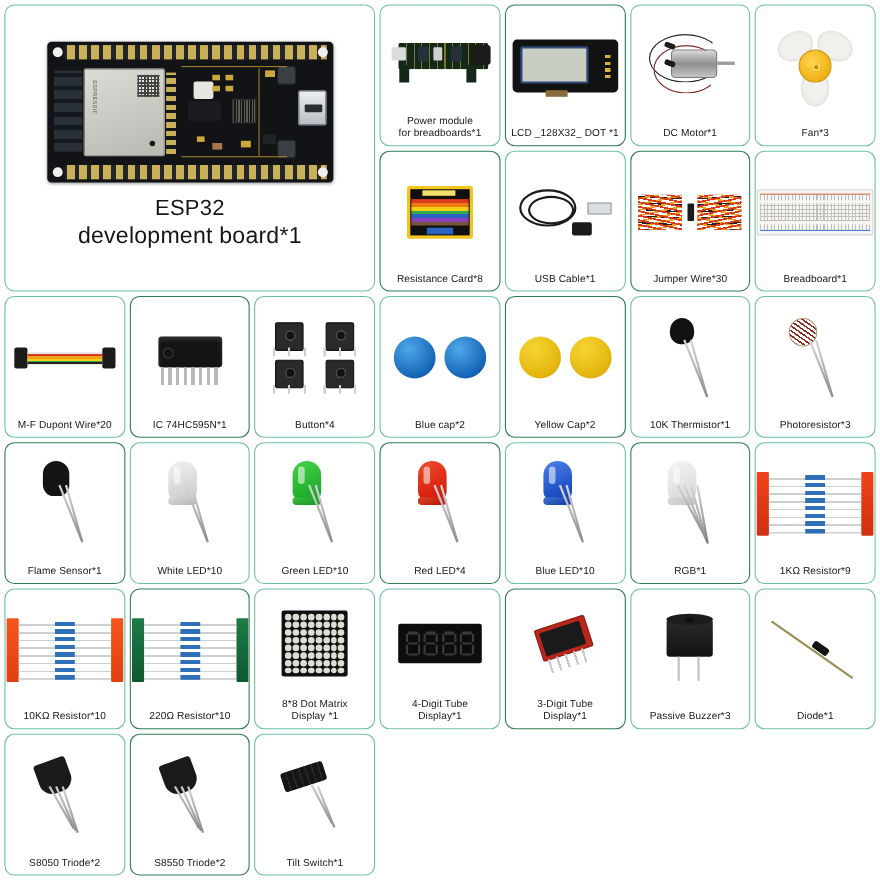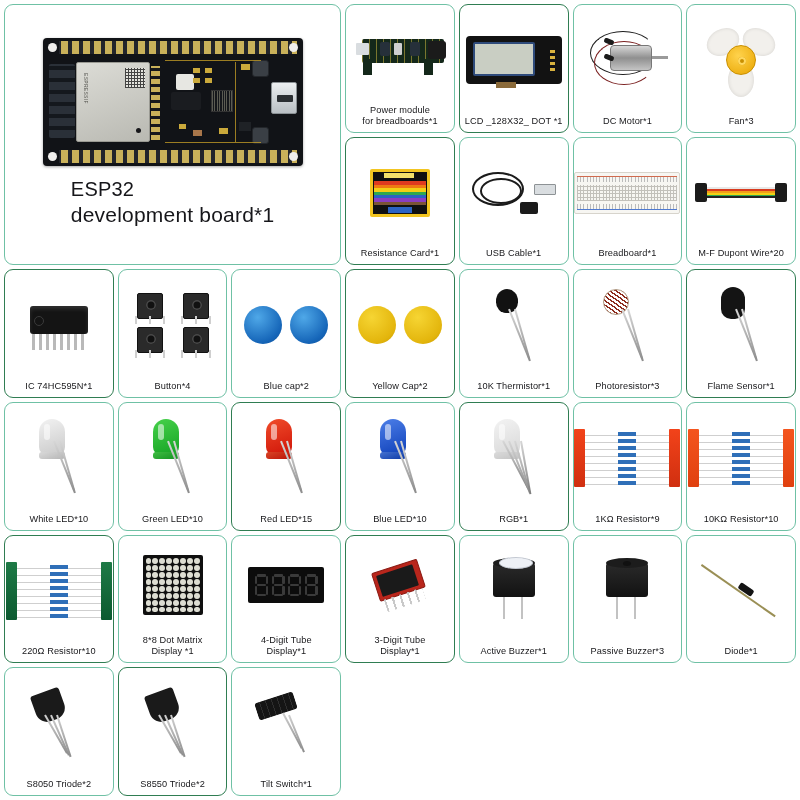--- a/index.html
+++ b/index.html
@@ -44,20 +44,21 @@
     font-size: 9.2px;
     line-height: 11px;
     color: #17171a;
     padding: 0 2px 5px 2px;
     letter-spacing: 0.1px;
   }
   
   .hero { grid-column: 1 / span 3; grid-row: 1 / span 2; justify-content: center; }
   .hero .art { flex: 0 0 auto; height: 150px; width: 100%; }
   .hero-title {
+    text-align: center;
     font-size: 21px;
     line-height: 25px;
     color: #16161a;
     padding-bottom: 16px;
     letter-spacing: 0.2px;
   }
   .hero-title .t1 { display: block; font-size: 20px; }
   .hero-title .t2 { display: block; font-size: 21px; }
 
   
@@ -434,36 +435,46 @@
 
   <div class="card dark">
     <div class="art">
       <div class="rcard">
         <div class="in"></div>
         <div class="top"></div>
         <div class="stripes"></div>
         <div class="res"></div>
       </div>
     </div>
-    <div class="cap">Resistance Card*1</div>
+    <div class="cap">Resistance Card*8</div>
   </div>
 
 
   <div class="card">
     <div class="art">
       <div class="usbc">
         <div class="loop l1"></div>
         <div class="loop l2"></div>
         <div class="plugA"></div>
         <div class="plugB"></div>
       </div>
     </div>
     <div class="cap">USB Cable*1</div>
   </div>
 
+  <div class="card dark">
+    <div class="art">
+      <div class="jw">
+        <div class="fan1"></div>
+        <div class="fan2"></div>
+        <div class="tie"></div>
+      </div>
+    </div>
+    <div class="cap">Jumper Wire*30</div>
+  </div>
 
   <div class="card">
     <div class="art">
       <div class="bb">
         <div class="rail t"></div>
         <div class="field"></div>
         <div class="rail b"></div>
       </div>
     </div>
     <div class="cap">Breadboard*1</div>
@@ -584,21 +595,21 @@
   <div class="card dark">
     <div class="art">
       <div class="comp">
         <div class="led-head led-red">
             <div class="gloss"></div>
           </div>
         <div class="legA"></div>
         <div class="legB"></div>
       </div>
     </div>
-    <div class="cap">Red LED*15</div>
+    <div class="cap">Red LED*4</div>
   </div>
 
 
   <div class="card">
     <div class="art">
       <div class="comp">
         <div class="led-head led-blue">
             <div class="gloss"></div>
           </div>
         <div class="legA"></div>
@@ -788,32 +799,20 @@
         <div class="win"></div>
         <div class="pins"></div>
       </div>
     </div>
     <div class="cap">
       <span>3-Digit Tube</span><br>
       <span>Display*1</span>
     </div>
   </div>
 
-  <div class="card">
-    <div class="art">
-      <div class="bz">
-        <div class="can">
-            <div class="lbl"></div>
-          </div>
-        <div class="p1"></div>
-        <div class="p2"></div>
-      </div>
-    </div>
-    <div class="cap">Active Buzzer*1</div>
-  </div>
 
   <div class="card">
     <div class="art">
       <div class="bz">
         <div class="can">
             <div class="hole"></div>
           </div>
         <div class="p1"></div>
         <div class="p2"></div>
       </div>

